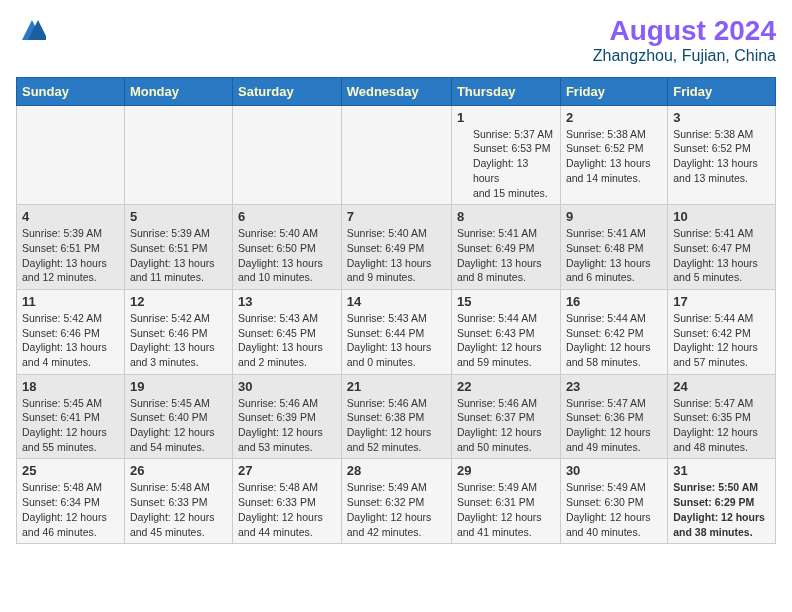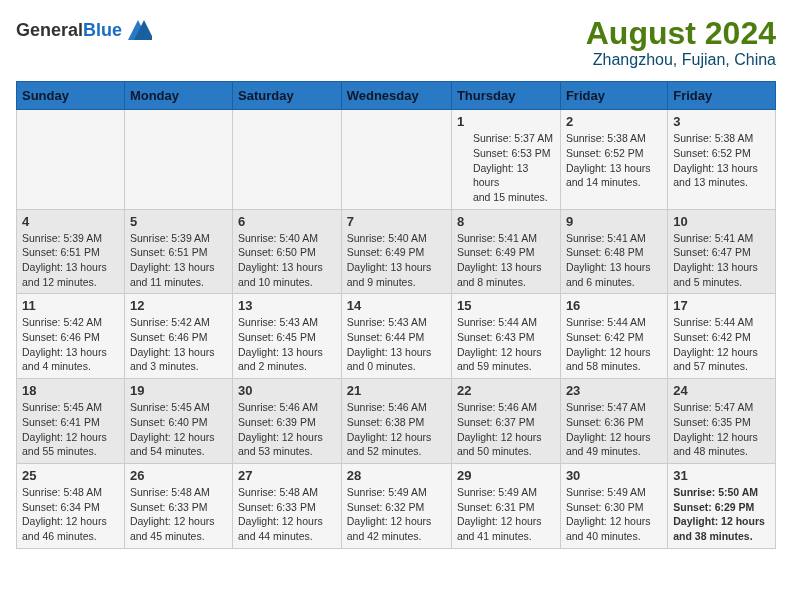--- a/index.html
+++ b/index.html
@@ -32,37 +32,37 @@
     }
     .logo-icon {
       width: 28px;
       height: 28px;
       margin-left: 2px;
     }
     .title-area {
       text-align: right;
     }
     .month-year {
-      font-size: 32px;
-      font-weight: bold;
-      color: #4d7c0f;
+      font-size: 28px;
+      font-weight: bold;
+      color: #8b5cf6;
       line-height: 1.1;
     }
     .location {
       font-size: 16px;
       color: #0c4a6e;
     }
     table {
       width: 100%;
       border-collapse: collapse;
       font-size: 11px;
     }
     thead tr th {
       background-color: #2979c4;
-      color: #0f172a;
+      color: #fef9c3;
       text-align: left;
       padding: 6px 5px;
       font-size: 13px;
       font-weight: bold;
       border: 1px solid #1a5fa0;
     }
     tbody tr td {
       border: 1px solid #ccc;
       vertical-align: top;
       padding: 4px 5px;
@@ -92,23 +92,20 @@
     }
     tbody tr:nth-child(odd) td.empty-cell {
       background: #f5f5f5 !important;
     }
   </style>
 </head>
 <body>
 
 <div class="header-area">
   <div class="logo">
-    <div>
-      <span class="logo-text-general">General</span><span class="logo-text-blue">Blue</span>
-    </div>
     <svg class="logo-icon" viewBox="0 0 28 28" xmlns="http://www.w3.org/2000/svg">
       <polygon points="4,24 14,4 24,24" fill="#2979c4"></polygon>
       <polygon points="14,24 24,4 34,24" fill="#1a5fa0" transform="translate(-4,0)"></polygon>
     </svg>
   </div>
   <div class="title-area">
     <div class="month-year">August 2024</div>
     <div class="location">Zhangzhou, Fujian, China</div>
   </div>
 </div>

